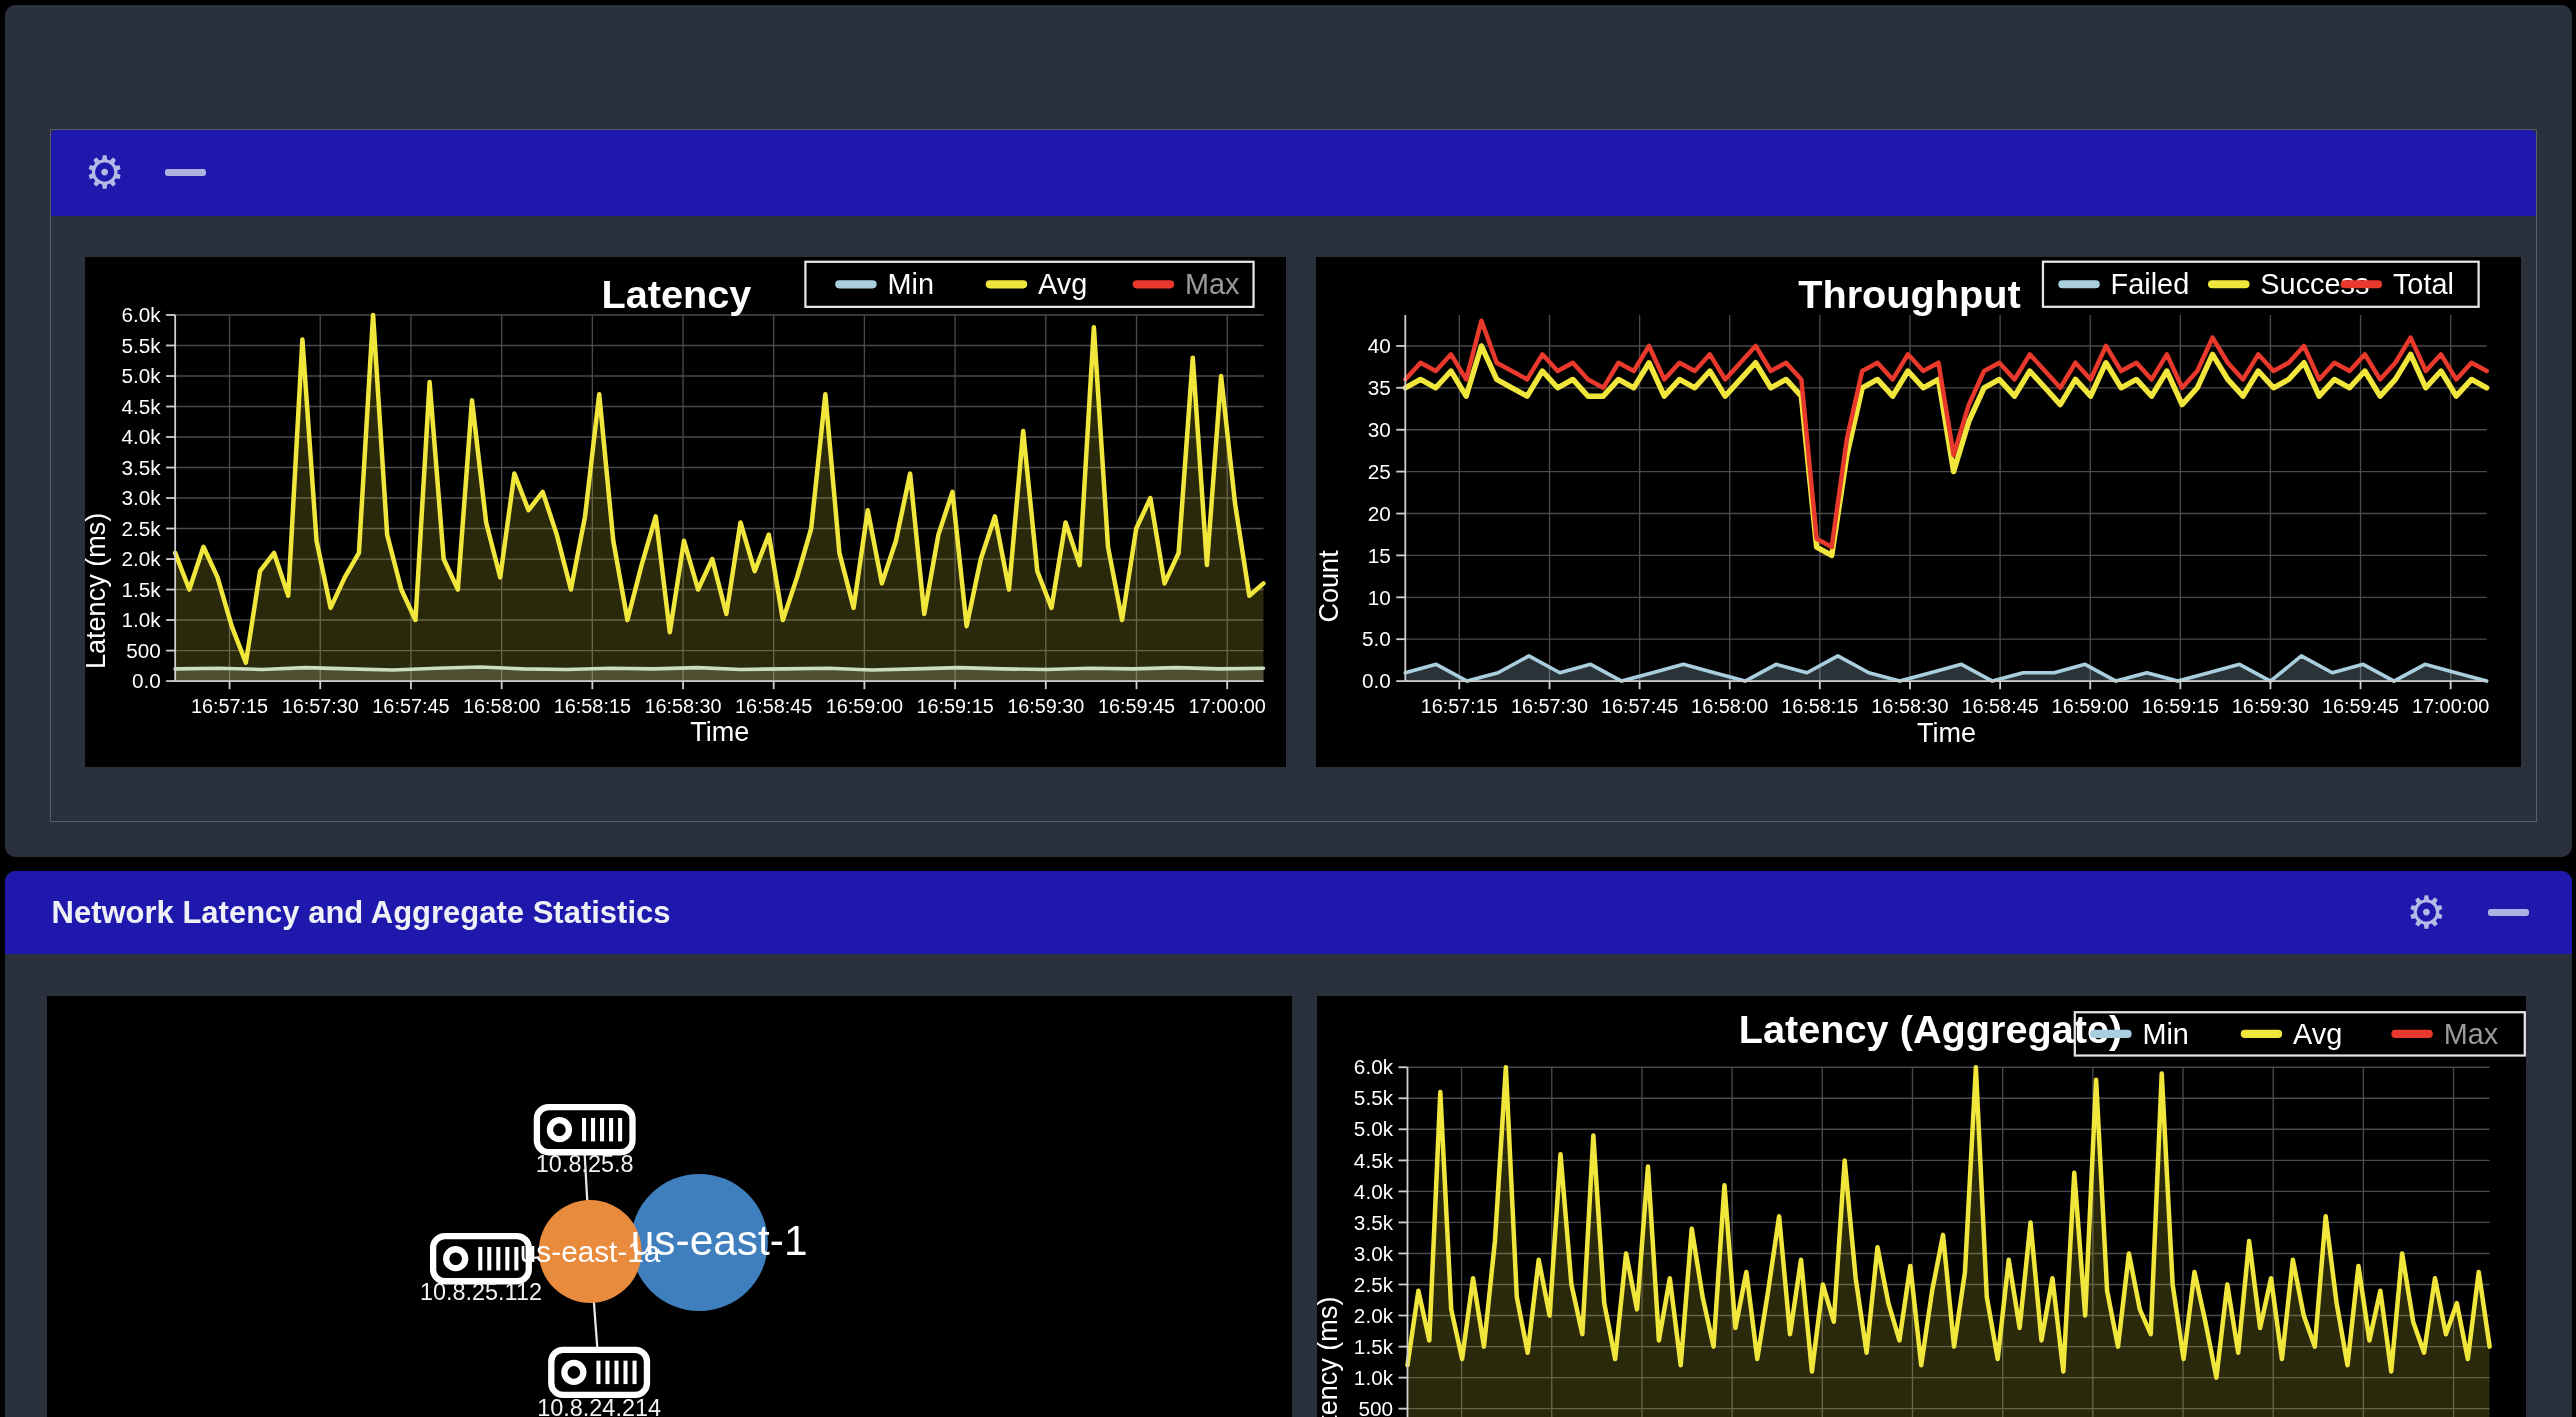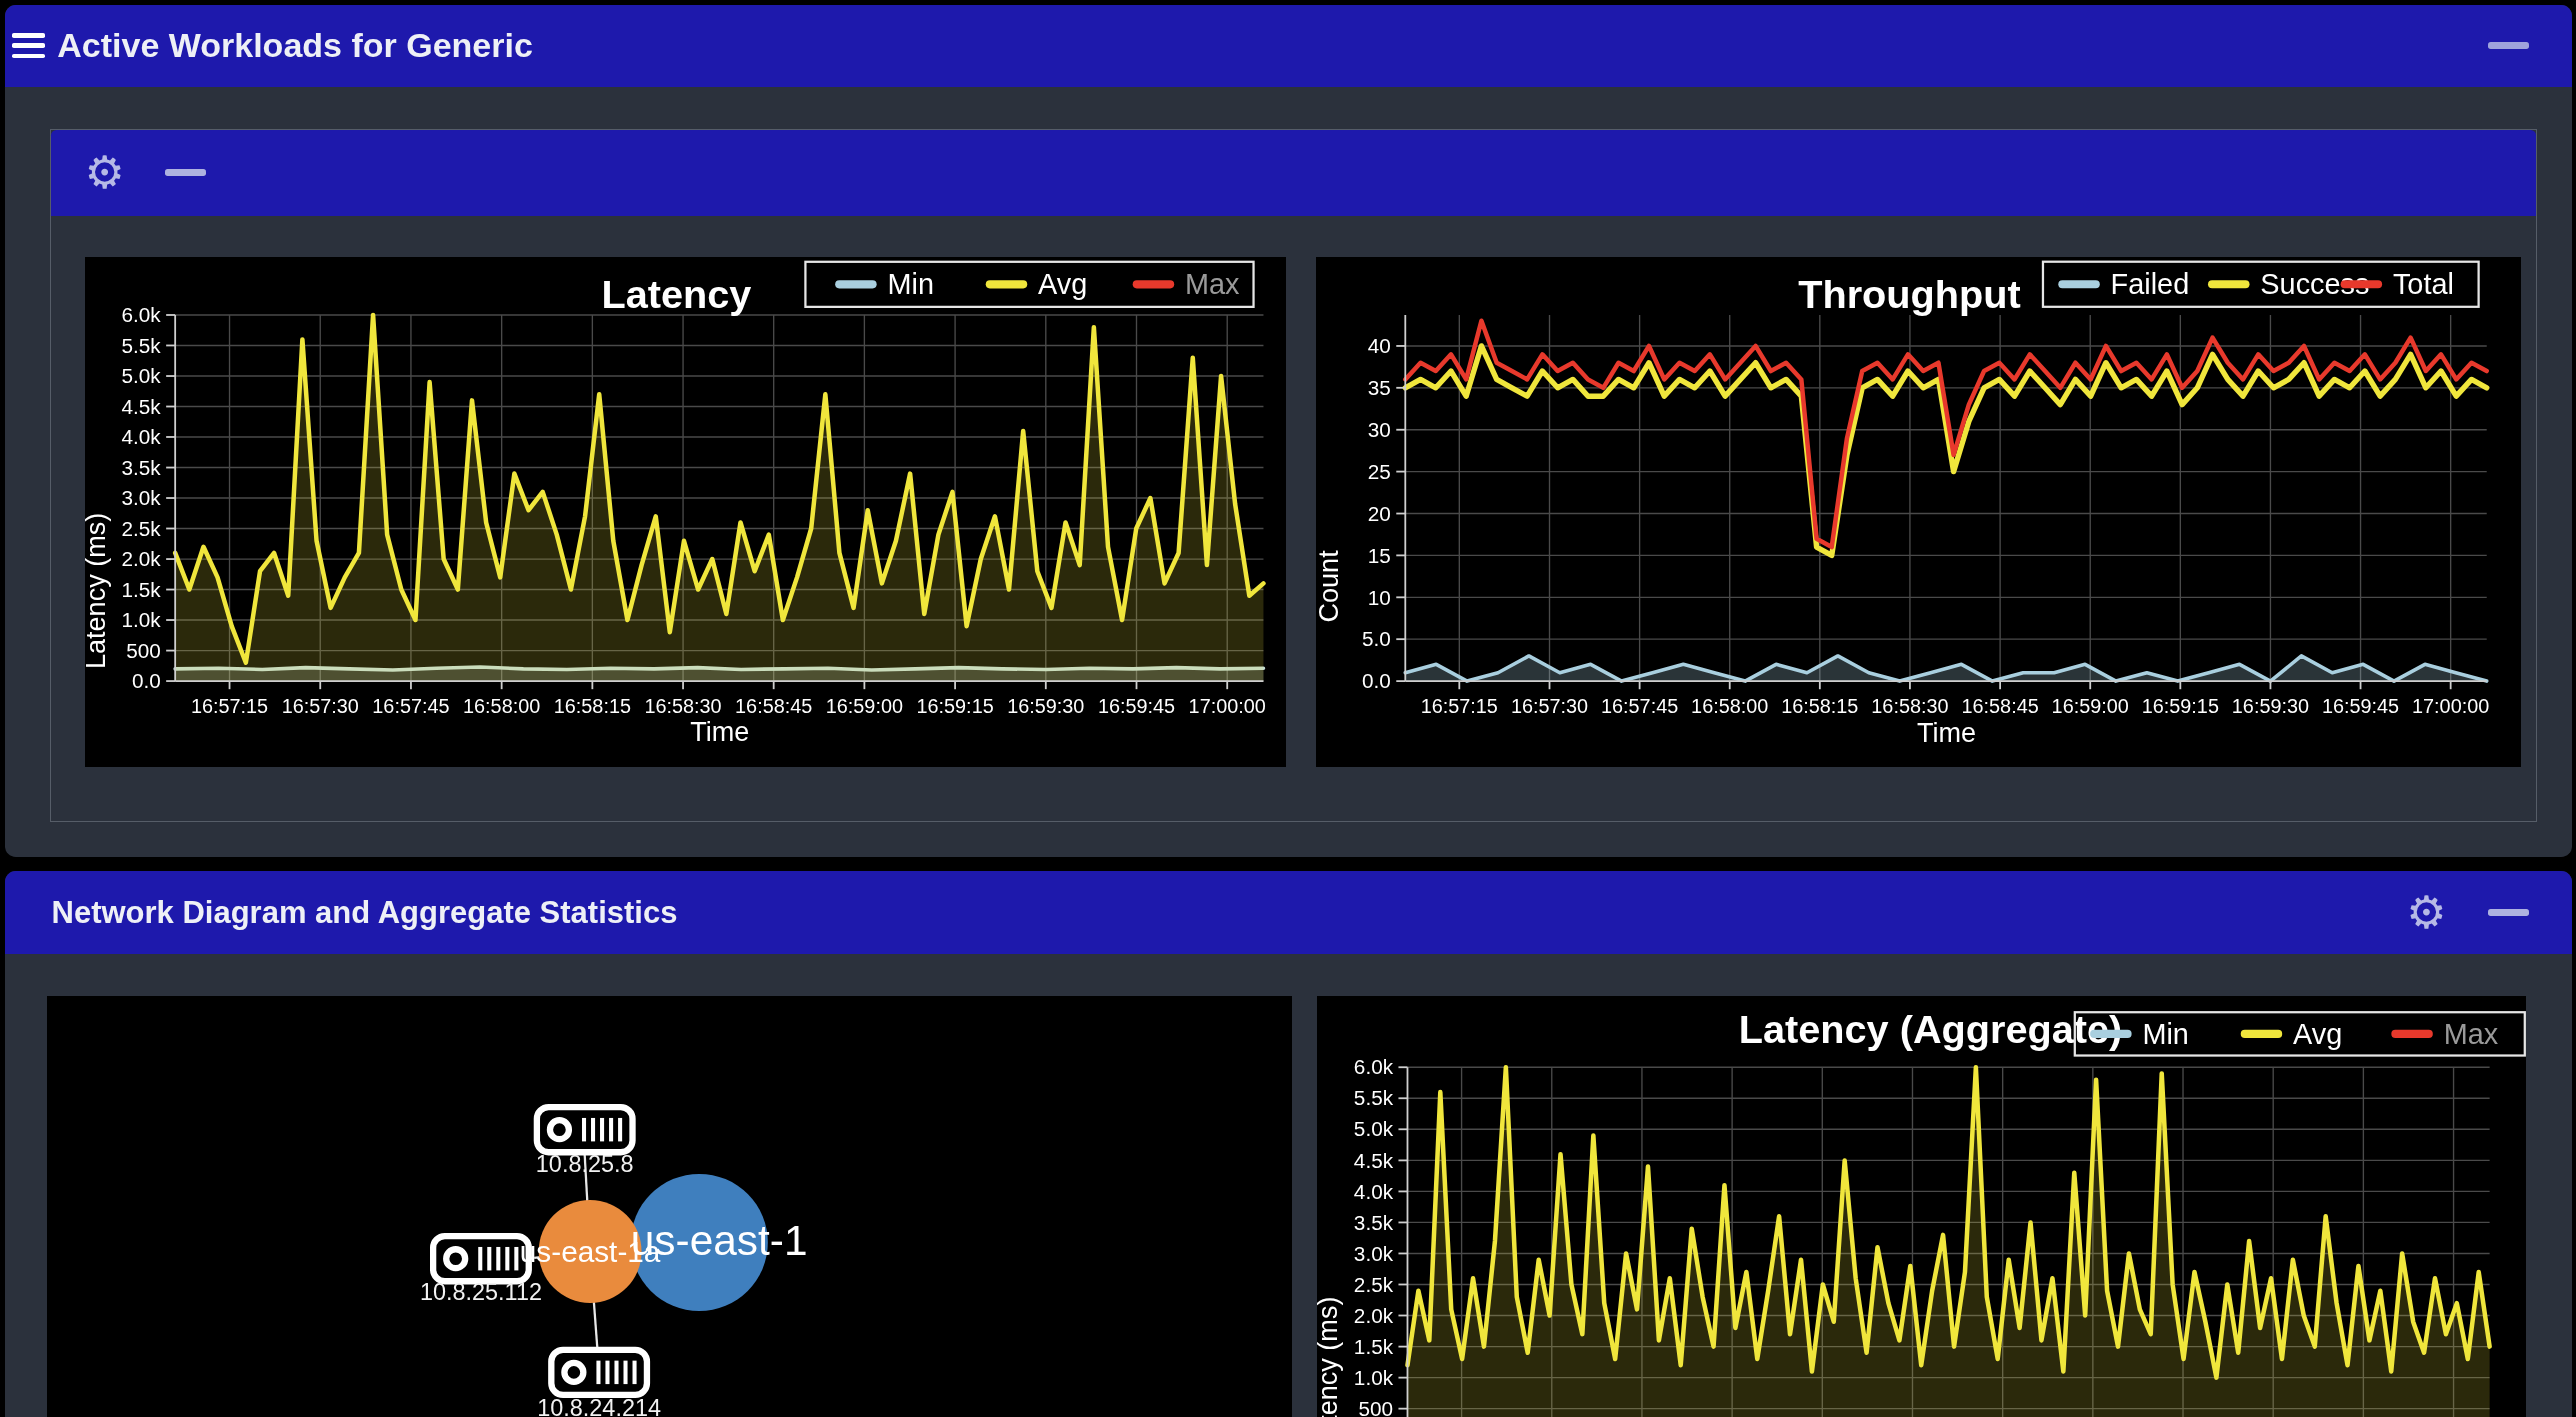--- a/index.html
+++ b/index.html
@@ -18,30 +18,20 @@
   .canvas{position:absolute;background:#000;}
   svg{display:block;}
   svg text{font-family:"Liberation Sans", sans-serif;}
 </style>
 </head>
 <body>
 
 <div class="page">
 
   <div class="card" style="left:4.5px;top:4.5px;width:2567px;height:852px;">
-    <div class="titlebar" style="height:82px;">
-      <div class="hamburger">
-          <span></span>
-          <span></span>
-          <span></span>
-        </div>
-      <div class="title" style="font-size:34px;">Active Workloads for Generic</div>
-      <div style="flex:1"></div>
-      <div class="dash" style="margin-right:43px;background:#9fa3dc;"></div>
-    </div>
 
     <div class="panel" style="left:45px;top:124px;width:2487px;height:693px;">
       <div class="phead">
         <div class="gear">⚙</div>
         <div class="dash"></div>
       </div>
       <div class="canvas chart" style="left:34px;top:127px;width:1201px;height:510px;">
           <svg width="1201" height="510" viewBox="0 0 1332 565">
             <line x1="100" y1="470.0" x2="1307" y2="470.0" stroke="#4a4a4a" stroke-width="1.5"></line>
             <line x1="100" y1="436.2" x2="1307" y2="436.2" stroke="#4a4a4a" stroke-width="1.5"></line>
@@ -217,21 +207,21 @@
             <text x="1047" y="41" fill="#fff" font-size="32">Success</text>
             <rect x="1136" y="25.5" width="46" height="9" rx="4.5" fill="#e8392c"></rect>
             <text x="1194" y="41" fill="#fff" font-size="32">Total</text>
           </svg>
         </div>
     </div>
   </div>
 
   <div class="card" style="left:4.5px;top:871px;width:2567px;height:631px;">
     <div class="titlebar" style="height:83px;padding-left:47px;box-sizing:border-box;">
-      <div class="title" style="font-size:31px;">Network Diagram and Aggregate Statistics</div>
+      <div class="title" style="font-size:31px;">Network Latency and Aggregate Statistics</div>
       <div style="flex:1"></div>
       <div class="gear" style="margin-right:41px;">⚙</div>
       <div class="dash" style="margin-right:43px;"></div>
     </div>
 
     <div class="canvas" style="left:42px;top:125px;width:1245px;height:492px;">
       <svg width="1245" height="492" viewBox="0 0 1380 545">
         <defs>
           <symbol id="srv" viewBox="-60 -30 120 60">
             <rect x="-53" y="-25" width="106" height="50" rx="13" fill="#000" stroke="#fff" stroke-width="7"></rect>

